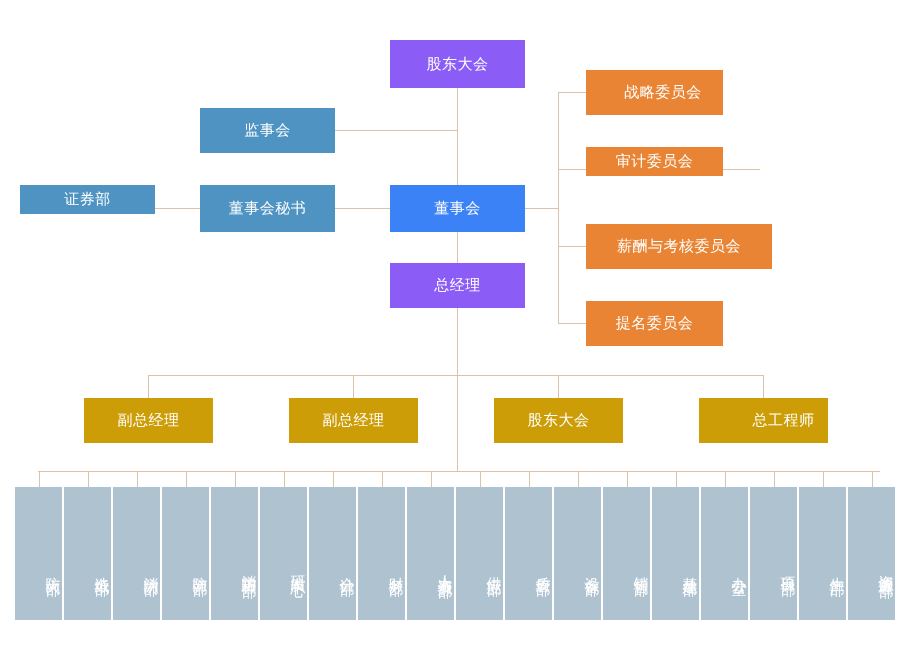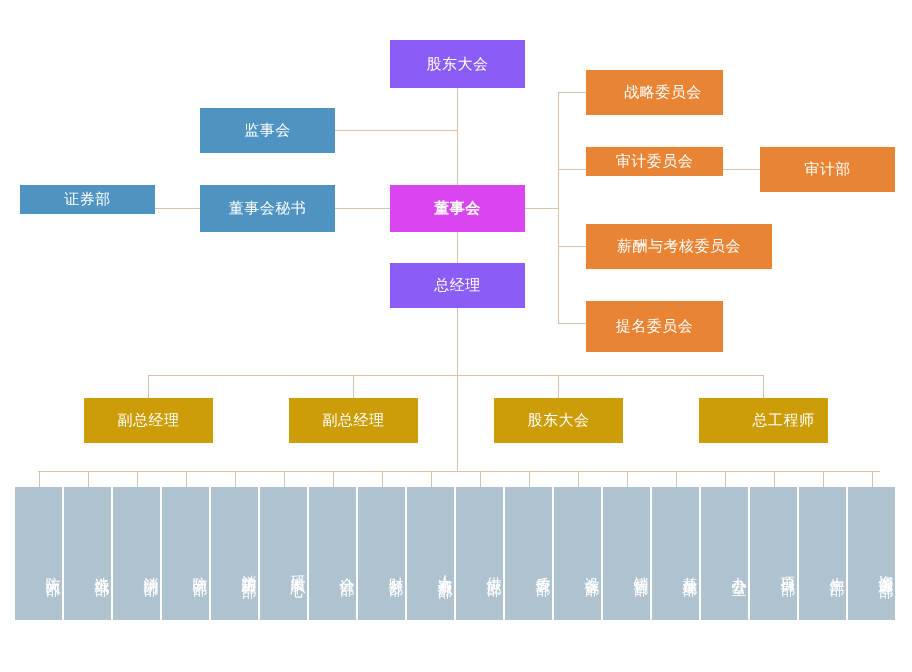--- a/index.html
+++ b/index.html
@@ -26,21 +26,21 @@
     justify-content: center;
     color: #ffffff;
     font-size: 15px;
     line-height: 1.25;
     letter-spacing: 0.5px;
     text-align: center;
     z-index: 3;
   }
   .node.teal      { background: #8b5cf6; align-items: center; }
   .node.blue      { background: #4E93C2; }
-  .node.blue-dark { background: #d946ef; font-weight: bold; }
+  .node.blue-dark { background: #3b82f6; }
   .node.orange    { background: #E88434; }
   .node.gold      { background: #CC9D06; }
   .node.slate     { background: #AEC2D0; }
 
   .node.vertical {
     writing-mode: vertical-rl;
     text-orientation: upright;
     letter-spacing: 2px;
     font-size: 15px;
     padding-top: 28px;
@@ -120,27 +120,24 @@
 
   <div class="node orange" style="left:586px; top:70px; width:137px; height:45px;padding-left:17px;">
     <span>战略委员会</span>
   </div>
   <div class="node orange" style="left:586px; top:147px; width:137px; height:29px;">
     <span>审计委员会</span>
   </div>
   <div class="node orange" style="left:586px; top:224px; width:186px; height:45px;">
     <span>薪酬与考核委员会</span>
   </div>
-  <div class="node orange" style="left:586px; top:301px; width:137px; height:51px;">
+  <div class="node orange" style="left:586px; top:301px; width:137px; height:45px;">
     <span>提名委员会</span>
   </div>
 
-  <div class="node orange" style="left:760px; top:147px; width:135px; height:45px;">
-    <span>审计部</span>
-  </div>
 
   <div class="node gold" style="left:84px; top:398px; width:129px; height:45px;">
     <span>副总经理</span>
   </div>
   <div class="node gold" style="left:289px; top:398px; width:129px; height:45px;">
     <span>副总经理</span>
   </div>
   <div class="node gold" style="left:494px; top:398px; width:129px; height:45px;">
     <span>股东大会</span>
   </div>

